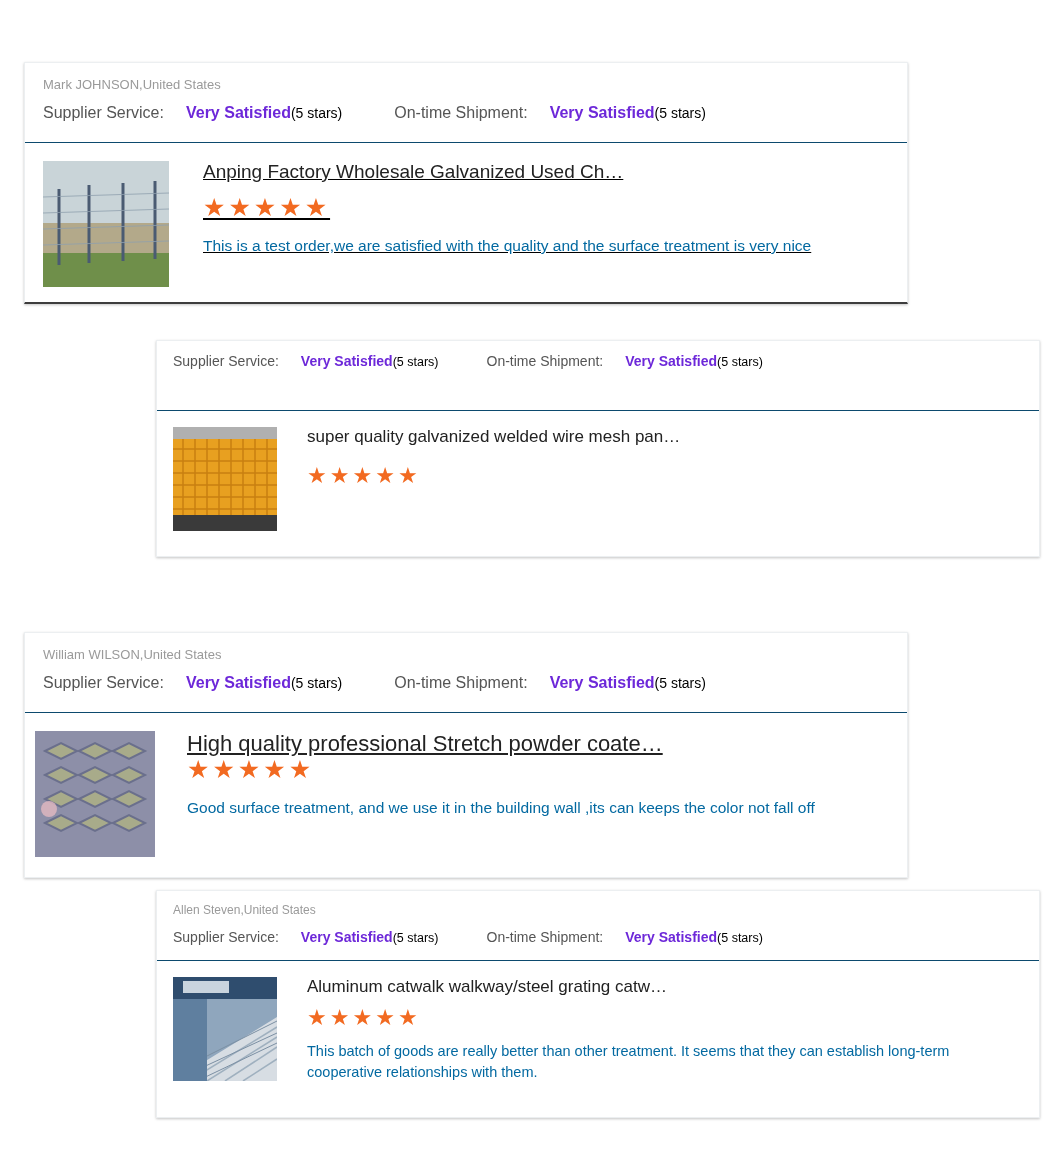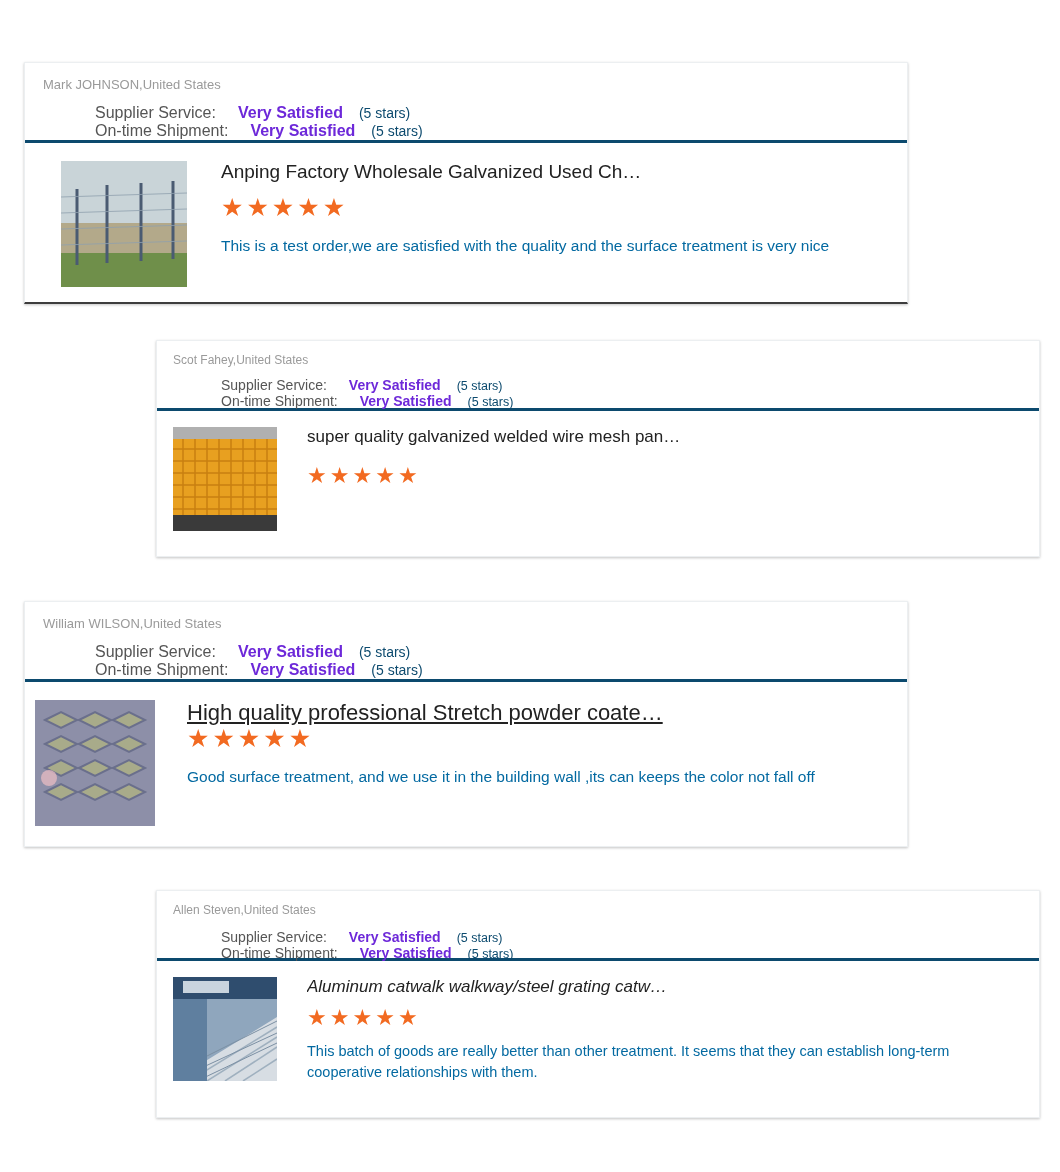--- a/index.html
+++ b/index.html
@@ -17,43 +17,42 @@
 
   .review-card {
     position: absolute;
     background: #ffffff;
     border: 1px solid #eceff1;
     box-shadow: 0 1px 3px rgba(0,0,0,0.14), 0 1px 2px rgba(0,0,0,0.10);
     box-sizing: border-box;
   }
 
   .card-header {
-    border-bottom: 3px solid #0c4a6e;
+    border-bottom: 1px solid #0c4a6e;
     box-sizing: border-box;
   }
 
   .reviewer-name {
     color: #9a9a9a;
     white-space: nowrap;
   }
 
   .rating-line {
     display: flex;
     align-items: baseline;
     color: #555555;
     white-space: nowrap;
-    flex-direction: column;
   }
   .rating-group {
     display: flex;
     align-items: baseline;
   }
   .rating-label { color: #555555; }
   .rating-value { font-weight: bold; color: #6d28d9; margin-left: 22px; }
-  .rating-stars { color: #0c4a6e; margin-left: 16px; }
+  .rating-stars { color: #000000; margin-left: 0; }
 
   .card-body {
     display: flex;
     align-items: flex-start;
     box-sizing: border-box;
   }
 
   .thumb {
     flex: 0 0 auto;
     background: #dcdcdc;
@@ -89,62 +88,62 @@
     color: #0369a1;
   }
 
   
   #card-1 { left: 24px; top: 62px; width: 884px; height: 242px; border-bottom: 2px solid #3d3d3d; }
   #card-1 .card-header { padding: 14px 0 12px 18px; height: 80px; }
   #card-1 .reviewer-name { font-size: 13px; margin-bottom: 12px; }
   #card-1 .rating-line { font-size: 16px; }
   #card-1 .rating-group + .rating-group { margin-left: 52px; }
   #card-1 .rating-stars { font-size: 14px; }
-  #card-1 .card-body { padding: 18px 18px 18px 36px; }
+  #card-1 .card-body { padding: 18px 18px 18px 18px; text-decoration: underline; }
   #card-1 .thumb { width: 126px; height: 126px; margin-right: 34px; }
   #card-1 .product-title { font-size: 19px; margin-bottom: 12px; }
   #card-1 .stars { font-size: 25px; margin-bottom: 14px; }
   #card-1 .review-text { font-size: 15.5px; line-height: 1.5; }
 
   
   #card-2 { left: 156px; top: 340px; width: 884px; height: 217px; }
   #card-2 .card-header { padding: 12px 0 10px 16px; height: 70px; }
   #card-2 .reviewer-name { font-size: 12px; margin-bottom: 10px; }
   #card-2 .rating-line { font-size: 14px; }
   #card-2 .rating-group + .rating-group { margin-left: 48px; }
   #card-2 .rating-stars { font-size: 12.5px; }
   #card-2 .card-body { padding: 16px 16px 16px 16px; }
   #card-2 .thumb { width: 104px; height: 104px; margin-right: 30px; }
   #card-2 .product-title { font-size: 17px; margin-bottom: 18px; }
   #card-2 .stars { font-size: 22px; margin-bottom: 12px; }
   #card-2 .review-text { font-size: 14.5px; line-height: 1.45; }
 
   
-  #card-3 { left: 24px; top: 601px; width: 884px; height: 246px; }
+  #card-3 { left: 24px; top: 632px; width: 884px; height: 246px; }
   #card-3 .card-header { padding: 14px 0 12px 18px; height: 80px; }
   #card-3 .reviewer-name { font-size: 13px; margin-bottom: 12px; }
   #card-3 .rating-line { font-size: 16px; }
   #card-3 .rating-group + .rating-group { margin-left: 52px; }
   #card-3 .rating-stars { font-size: 14px; }
   #card-3 .card-body { padding: 18px 18px 18px 10px; }
   #card-3 .thumb { width: 120px; height: 126px; margin-right: 32px; }
   #card-3 .product-title { font-size: 22px; margin-bottom: 0; }
   #card-3 .stars { font-size: 25px; margin-bottom: 14px; }
   #card-3 .review-text { font-size: 15.5px; line-height: 1.5; }
 
   
   #card-4 { left: 156px; top: 890px; width: 884px; height: 228px; }
   #card-4 .card-header { padding: 12px 0 10px 16px; height: 70px; }
   #card-4 .reviewer-name { font-size: 12px; margin-bottom: 12px; }
   #card-4 .rating-line { font-size: 14px; }
   #card-4 .rating-group + .rating-group { margin-left: 48px; }
   #card-4 .rating-stars { font-size: 12.5px; }
   #card-4 .card-body { padding: 16px 16px 16px 16px; }
   #card-4 .thumb { width: 104px; height: 104px; margin-right: 30px; }
-  #card-4 .product-title { font-size: 17px; margin-bottom: 10px; font-style: italic; }
+  #card-4 .product-title { font-size: 17px; margin-bottom: 10px; }
   #card-4 .stars { font-size: 22px; margin-bottom: 12px; }
   #card-4 .review-text { font-size: 14.5px; line-height: 1.45; }
 </style>
 </head>
 <body>
 
 <div class="review-card" id="card-1">
   <div class="card-header">
     <div class="reviewer-name">Mark JOHNSON,United States</div>
     <div class="rating-line">
@@ -184,21 +183,20 @@
     <div class="body-content">
       <div class="product-title">Anping Factory Wholesale Galvanized Used Ch…</div>
       <div class="stars">★★★★★</div>
       <div class="review-text">This is a test order,we are satisfied with the quality and the surface treatment is very nice</div>
     </div>
   </div>
 </div>
 
 <div class="review-card" id="card-2">
   <div class="card-header">
-    <div class="reviewer-name">Scot Fahey,United States</div>
     <div class="rating-line">
       <span class="rating-group">
         <span class="rating-label">Supplier Service:</span>
         <span class="rating-value">Very Satisfied</span>
         <span class="rating-stars">(5 stars)</span>
       </span>
       <span class="rating-group">
         <span class="rating-label">On-time Shipment:</span>
         <span class="rating-value">Very Satisfied</span>
         <span class="rating-stars">(5 stars)</span>

